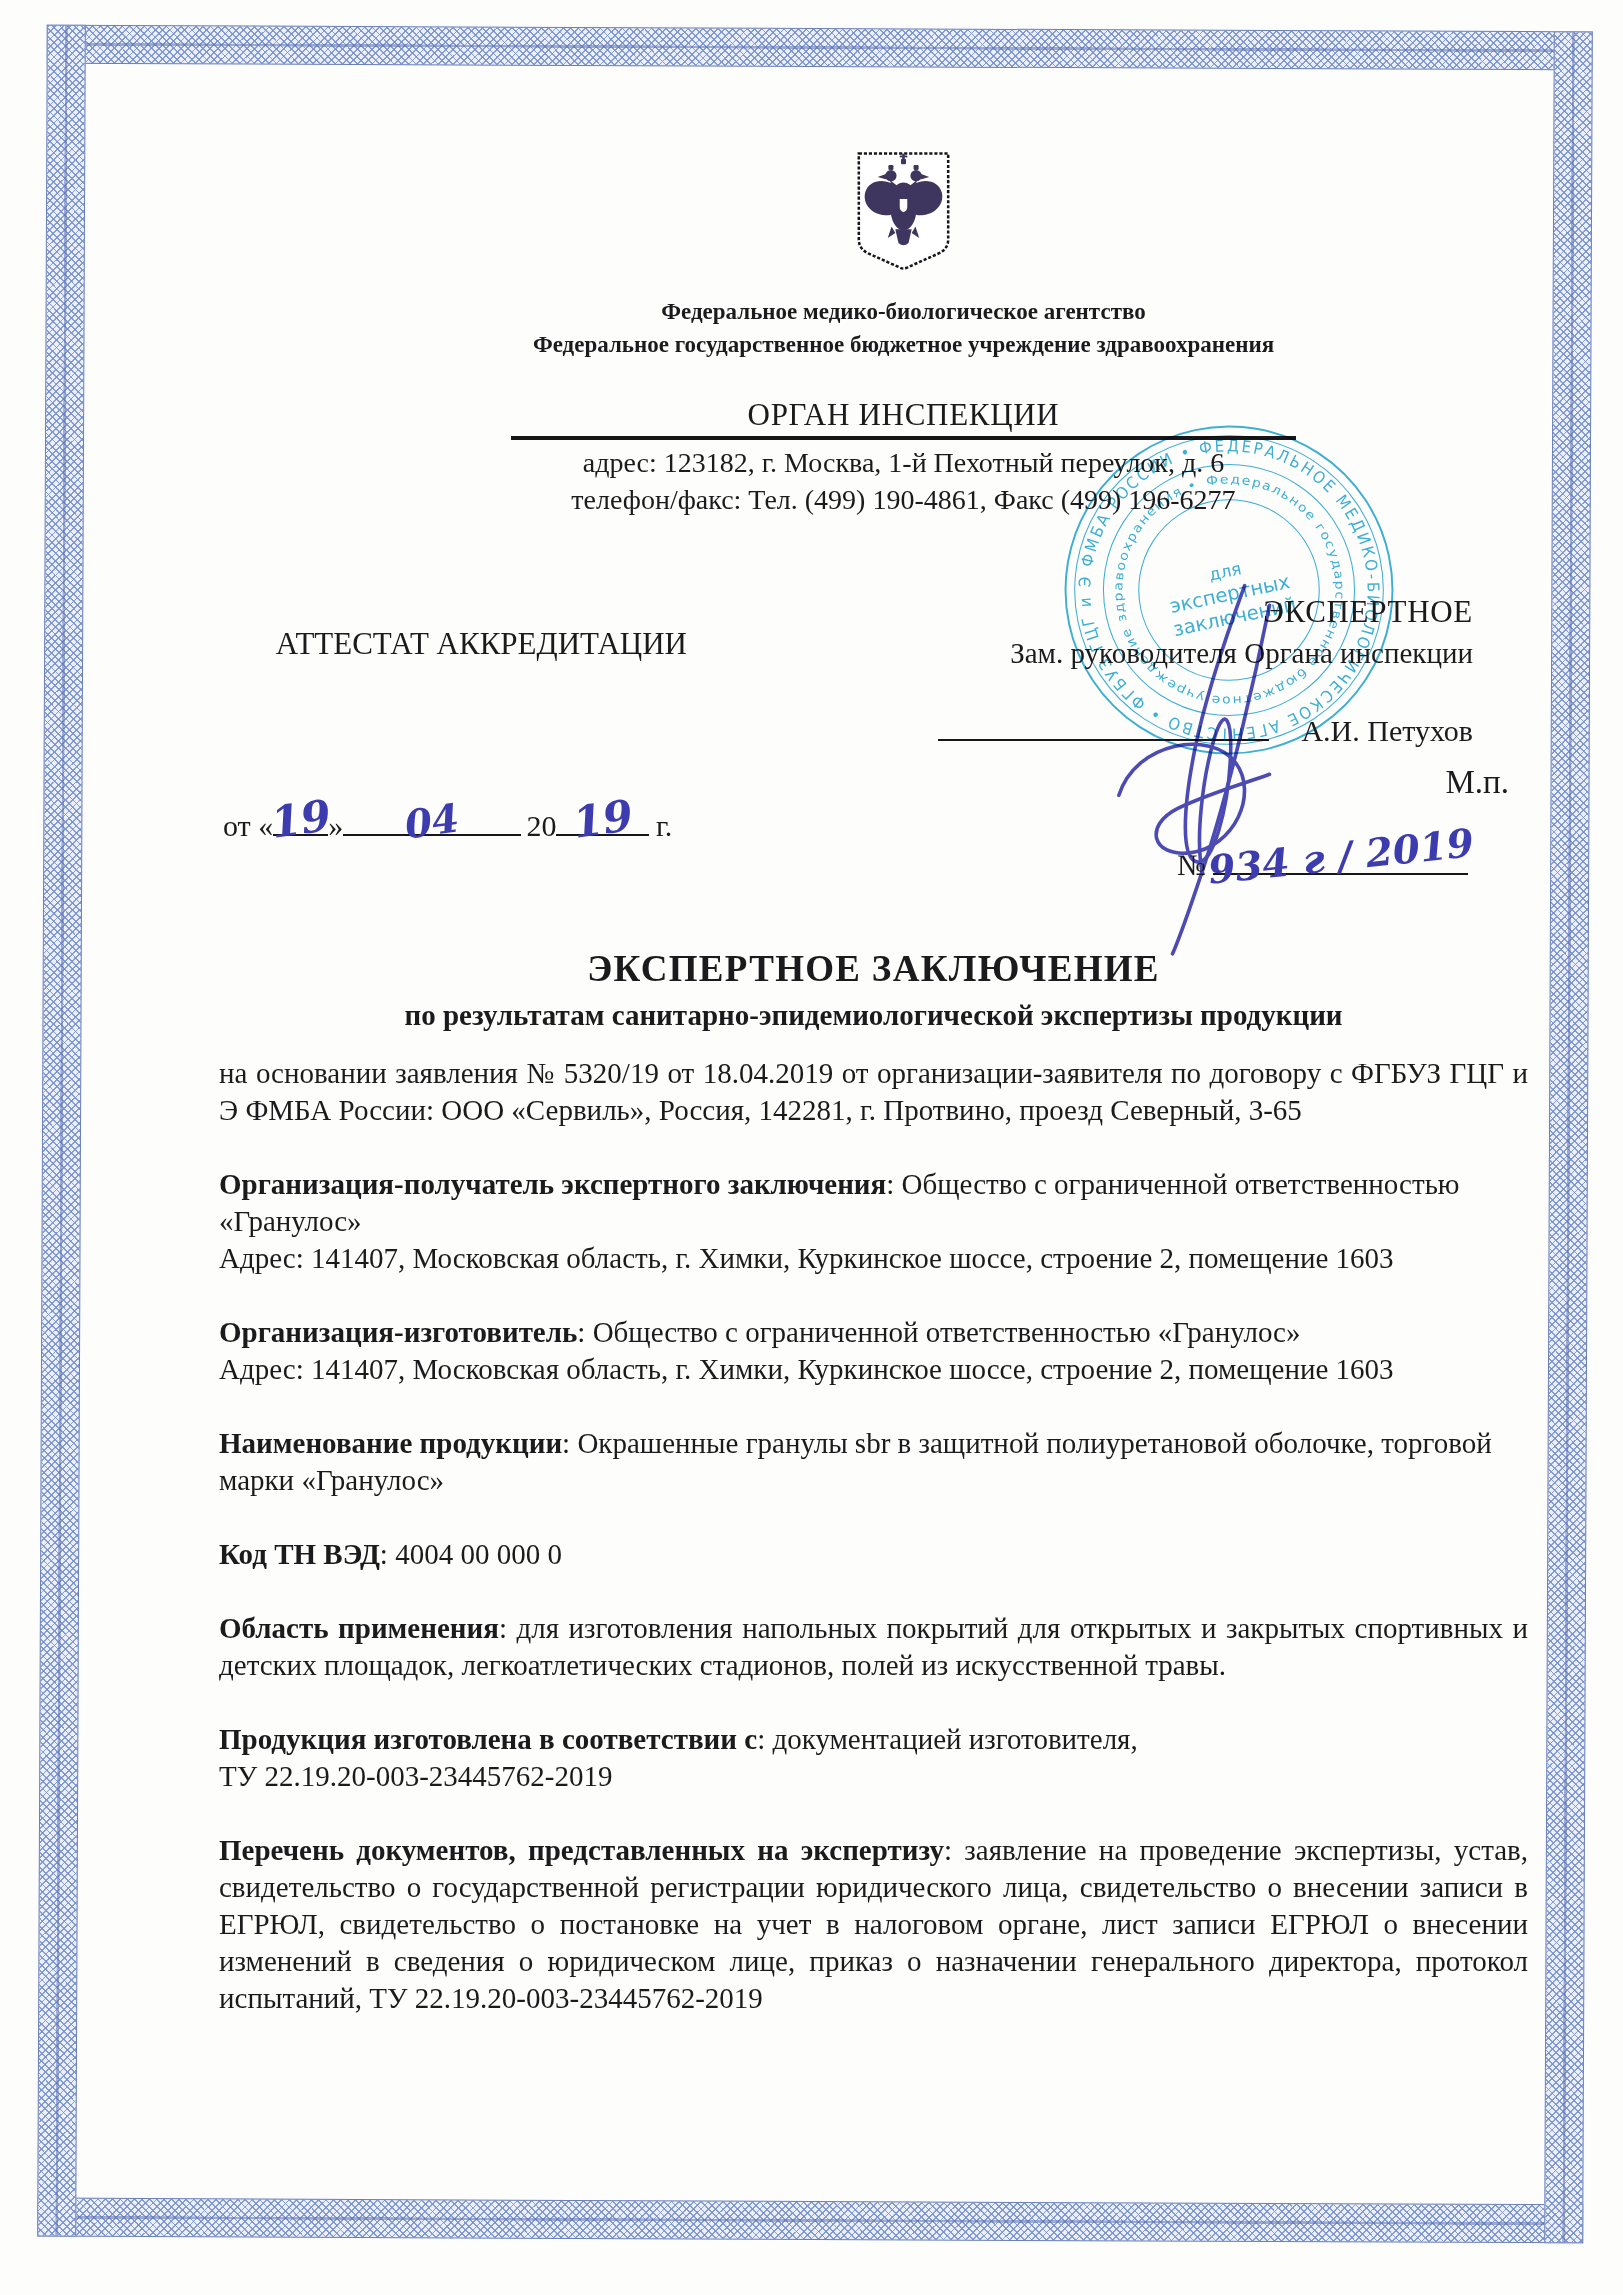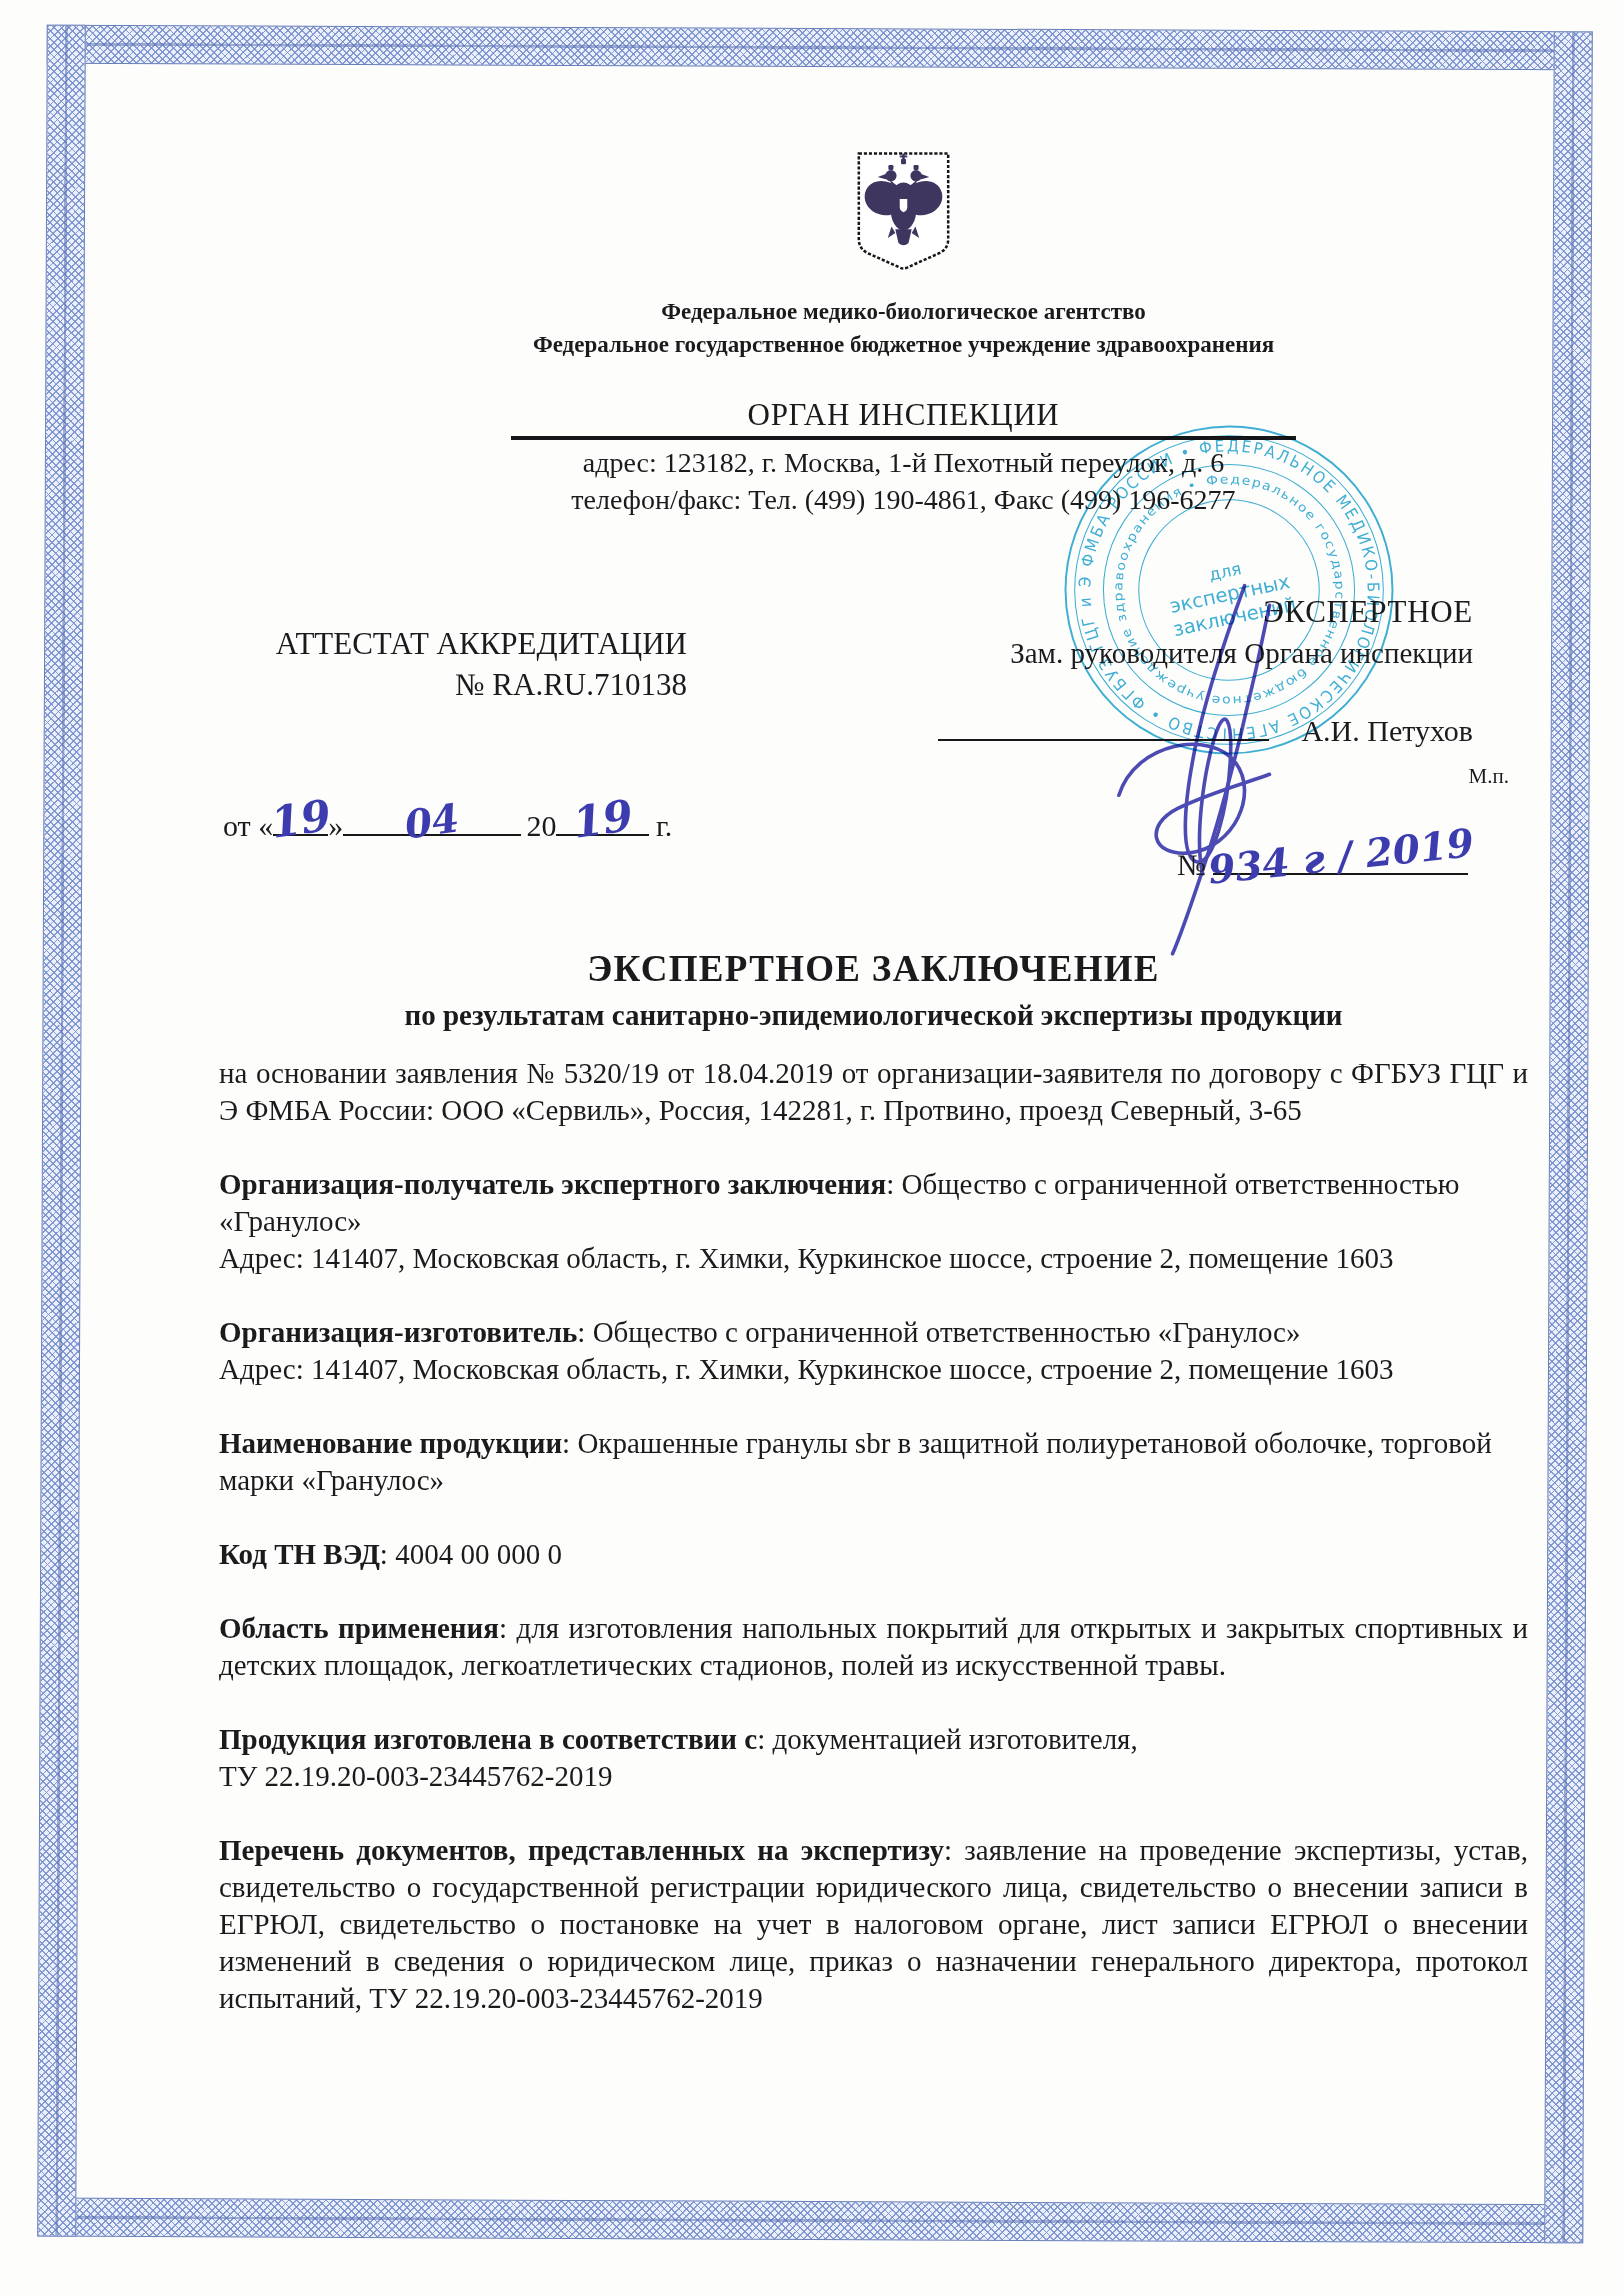--- a/index.html
+++ b/index.html
@@ -55,21 +55,21 @@
   
   .accred{position:absolute;left:229px;top:623px;width:458px;text-align:right;font-size:31px;line-height:41px;}
 
   
   .approval{position:absolute;left:923px;top:594px;width:550px;text-align:right;}
   .approve-h{font-size:31px;line-height:35px;letter-spacing:0.7px;}
   .approve-t{font-size:29px;line-height:33px;margin-top:7.9px;}
   .sig-row{margin-top:43px;white-space:nowrap;}
   .sig-rule{display:inline-block;width:331px;border-bottom:2.6px solid #17171a;height:26px;vertical-align:baseline;}
   .sig-name{font-size:30px;margin-left:32px;}
-  .mp{font-size:21px;margin-top:15.7px;margin-right:-36px;}
+  .mp{font-size:33px;margin-top:15.7px;margin-right:-36px;}
 
   
   .date-line{position:absolute;left:223px;top:800px;font-size:30px;white-space:nowrap;}
   .num-line{position:absolute;left:1177px;top:839px;font-size:30px;white-space:nowrap;}
   .slot{display:inline-block;position:relative;border-bottom:2.6px solid #17171a;height:34px;vertical-align:baseline;}
   .hw{
     position:absolute;left:50%;bottom:-6.5px;
     transform:translateX(-50%) rotate(-8deg);
     color:#3d3cae;font-style:italic;font-weight:bold;
     font-family:"DejaVu Serif",serif;
@@ -158,21 +158,20 @@
     </text>
     <g font-family="DejaVu Sans, sans-serif" fill="#2aa7d2" text-anchor="middle">
       <text x="260" y="240" font-size="26">для</text>
       <text x="260" y="276" font-size="30">экспертных</text>
       <text x="260" y="312" font-size="30">заключений</text>
     </g>
   </svg>
 
   <div class="accred">
     <div>АТТЕСТАТ АККРЕДИТАЦИИ</div>
-    <div>№ RA.RU.710138</div>
   </div>
 
   <div class="approval">
     <div class="approve-h">ЭКСПЕРТНОЕ</div>
     <div class="approve-t">Зам. руководителя Органа инспекции</div>
     <div class="sig-row">
       <span class="sig-rule"></span><span class="sig-name">А.И. Петухов</span>
     </div>
     <div class="mp">М.п.</div>
   </div>

